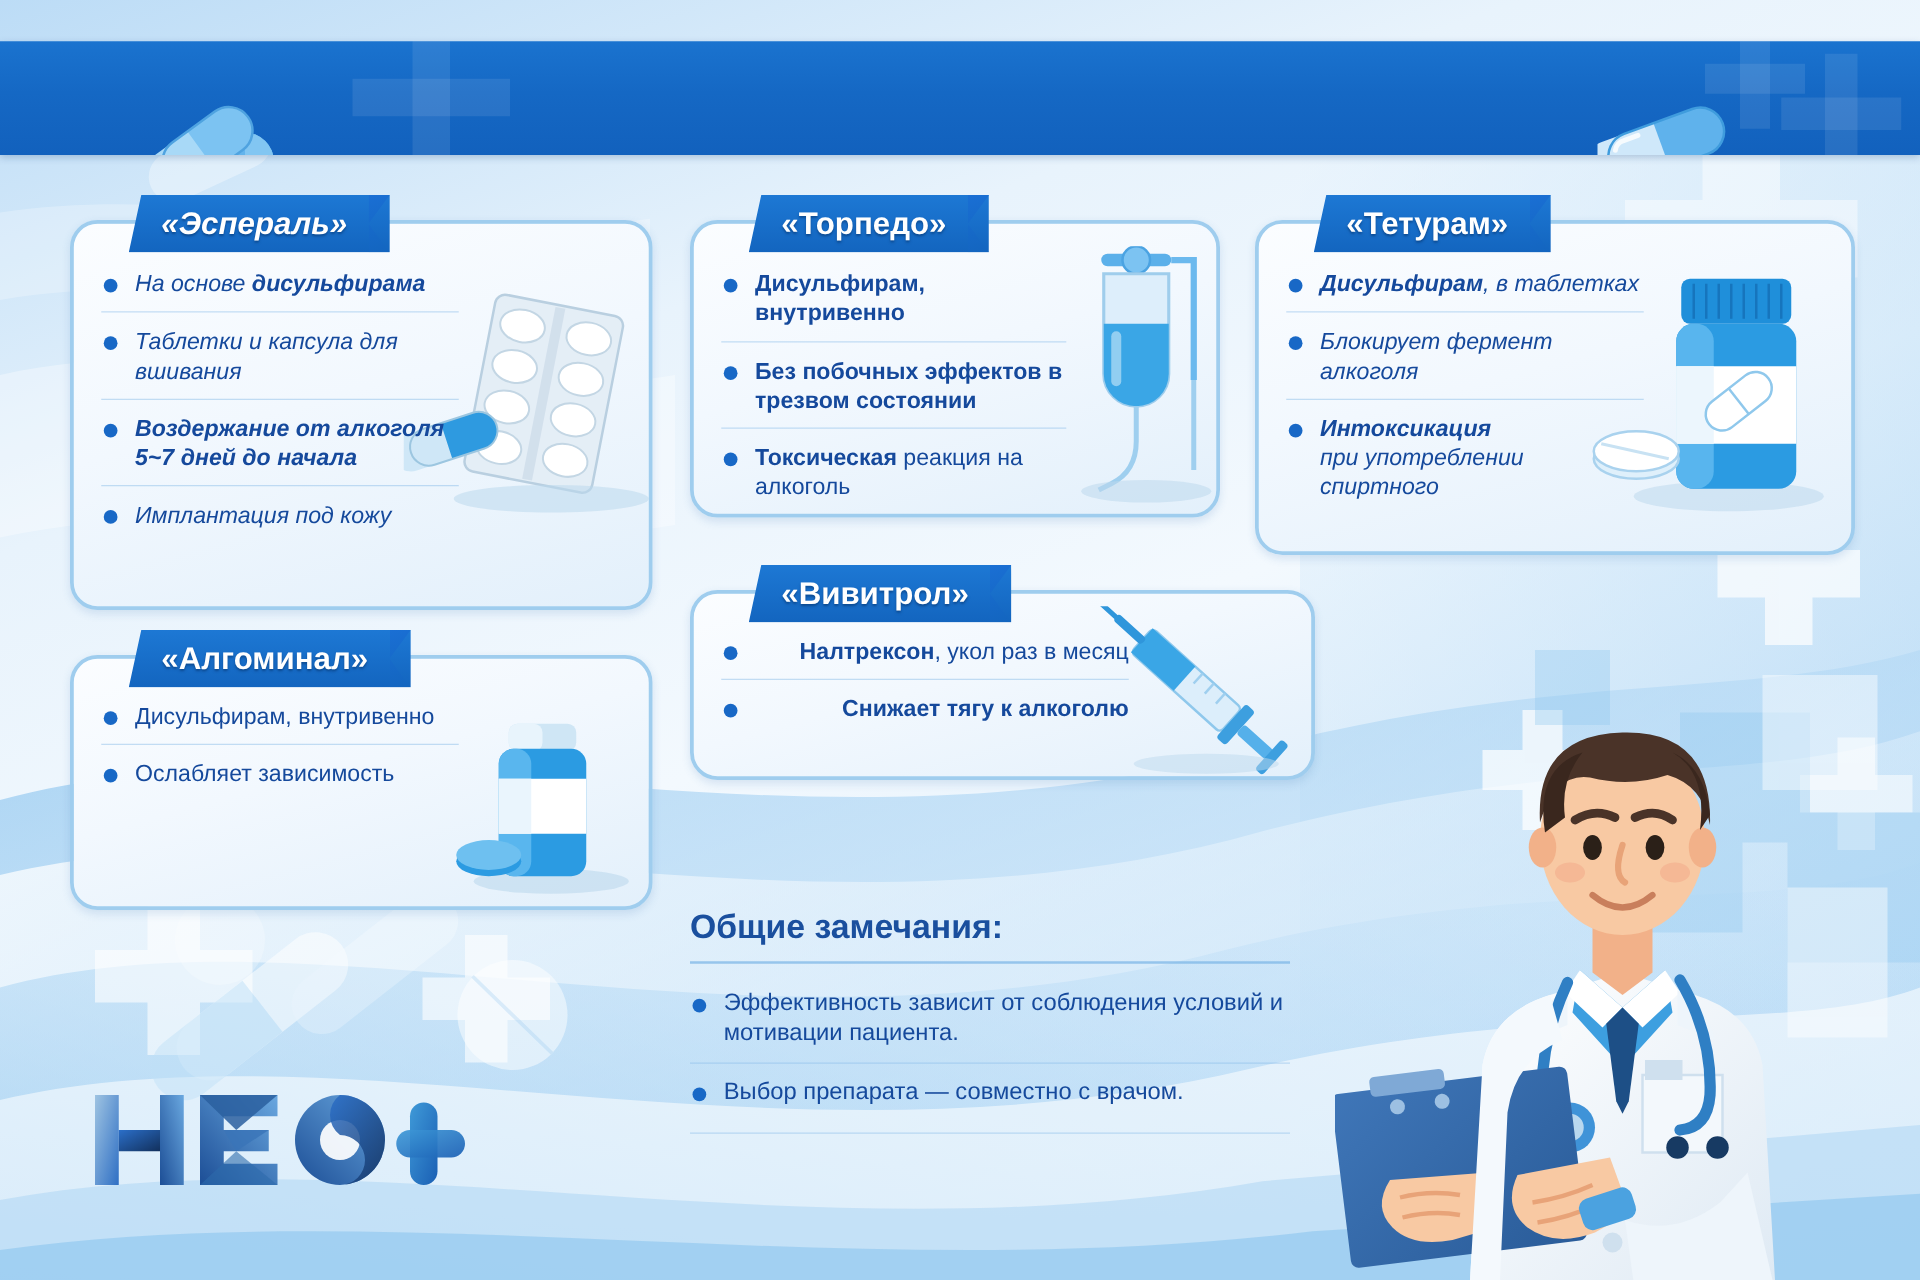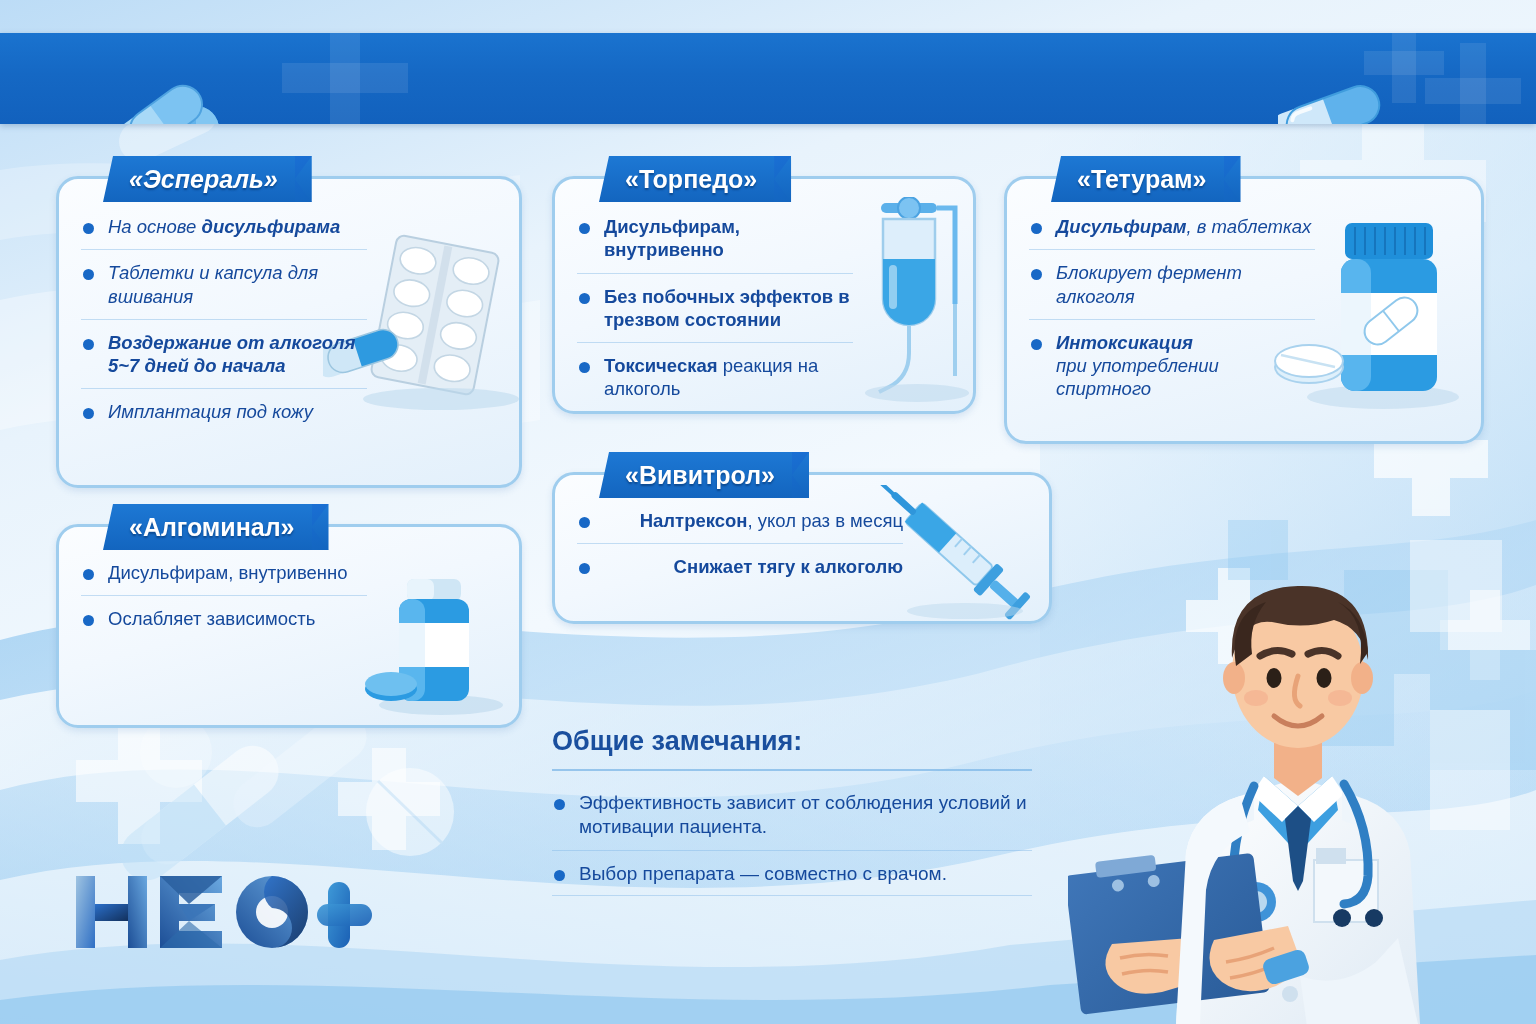--- a/index.html
+++ b/index.html
@@ -354,21 +354,21 @@
         <li><span>Блокирует фермент алкоголя</span></li>
         <li><b>Интоксикация</b><br><span> при употреблении спиртного</span></li>
       </ul>
     </div>
   </div>
 
   <div id="notes" style="left:552px; top:704px; width:480px;margin-top:22px;">
     <h2>Общие замечания:</h2>
     <ul class="bullets">
       <li><span>Эффективность зависит от соблюдения условий и мотивации пациента.</span></li>
-      <li style="border-bottom:1px solid rgba(130,185,230,0.45);padding-bottom:9px;"><span>Выбор препарата — совместно с врачом.</span></li>
+      <li style="border-bottom:1px solid rgba(130,185,230,0.45);padding-bottom:20px;"><span>Выбор препарата — совместно с врачом.</span></li>
     </ul>
   </div>
 
   <div id="logo">
     <svg width="300" height="90" viewBox="0 0 300 90">
       <defs>
         <linearGradient id="lg1" x1="0" y1="0" x2="1" y2="1">
           <stop offset="0%" stop-color="#9fc4e2"></stop>
             <stop offset="100%" stop-color="#2f6fc4"></stop>
         </linearGradient>

